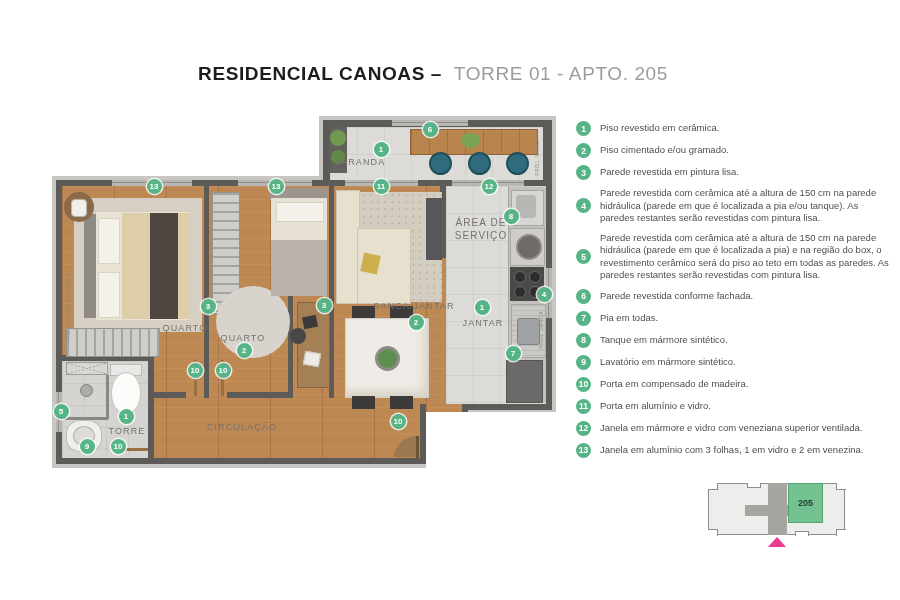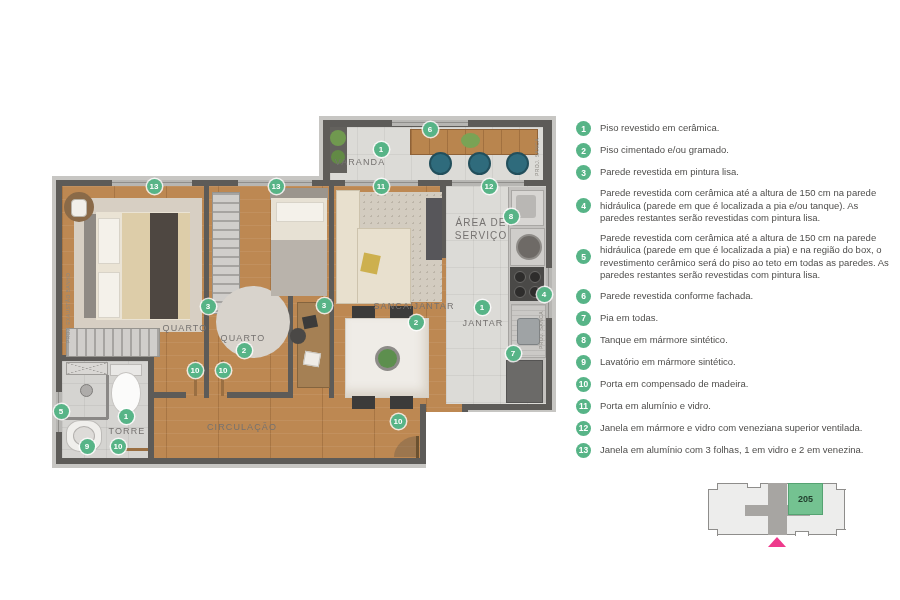--- a/index.html
+++ b/index.html
@@ -37,31 +37,35 @@
   .rl{position:absolute;transform:translate(-50%,-50%);font-size:9px;letter-spacing:1.1px;
       color:#757270;white-space:nowrap;z-index:25;text-align:center;}
   .rlv{position:absolute;transform:translate(-50%,-50%) rotate(-90deg);font-size:5px;letter-spacing:.4px;
       color:#8b8882;white-space:nowrap;z-index:25;}
   .stripesH{background:#d0cecb;background-image:repeating-linear-gradient(90deg,#a6a4a1 0 2px,transparent 2px 9px);border:1px solid #96948f;}
   .stripesV{background:#d0cecb;background-image:repeating-linear-gradient(180deg,#a6a4a1 0 2px,transparent 2px 9px);border:1px solid #96948f;}
   
   .kp{position:absolute;left:695px;top:475px;width:170px;height:80px;}
   .kp-base{position:absolute;left:13px;top:8px;width:137px;height:52px;background:#ededec;border:1.5px solid #8e8d8b;box-sizing:border-box;}
   .kp-core{position:absolute;background:#a7a5a2;}
-  .kp-unit{position:absolute;left:93px;top:8px;width:35px;height:32px;background:#74c291;border:1.5px solid #55a372;box-sizing:border-box;
+  .kp-unit{position:absolute;left:93px;top:8px;width:35px;height:40px;background:#74c291;border:1.5px solid #55a372;box-sizing:border-box;
            display:flex;align-items:center;justify-content:center;font-size:9px;font-weight:bold;color:#223f2e;}
   .kp-arrow{position:absolute;left:73px;top:62px;width:0;height:0;border-left:9px solid transparent;
             border-right:9px solid transparent;border-bottom:10px solid #ee3a8c;}
   .notch{position:absolute;background:#ffffff;}
 </style>
 </head>
 <body>
 
 <div class="page">
 
+  <div class="title">
+    <span class="t-bold">RESIDENCIAL CANOAS –</span>
+    <span class="t-light">TORRE 01 - APTO. 205</span>
+  </div>
 
   <div class="abs" style="left:0;top:0;width:900px;height:600px;">
 
     <div class="outline" style="left:319px;top:116px;width:237px;height:74px;"></div>
     <div class="outline" style="left:52px;top:176px;width:420px;height:292px;"></div>
     <div class="outline" style="left:436px;top:176px;width:120px;height:238px;"></div>
 
     <div class="wall" style="left:323px;top:120px;width:229px;height:66px;"></div>
     <div class="wall" style="left:56px;top:180px;width:412px;height:284px;"></div>
     <div class="wall" style="left:440px;top:180px;width:112px;height:230px;"></div>

